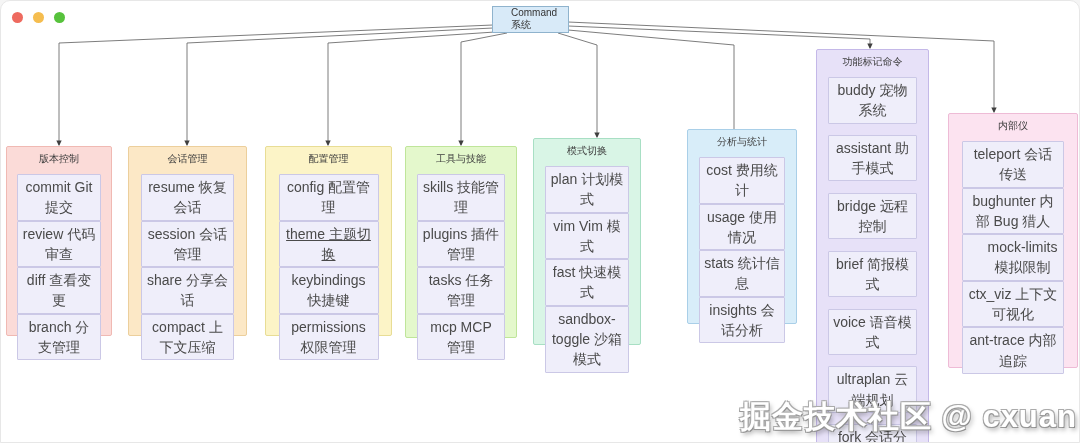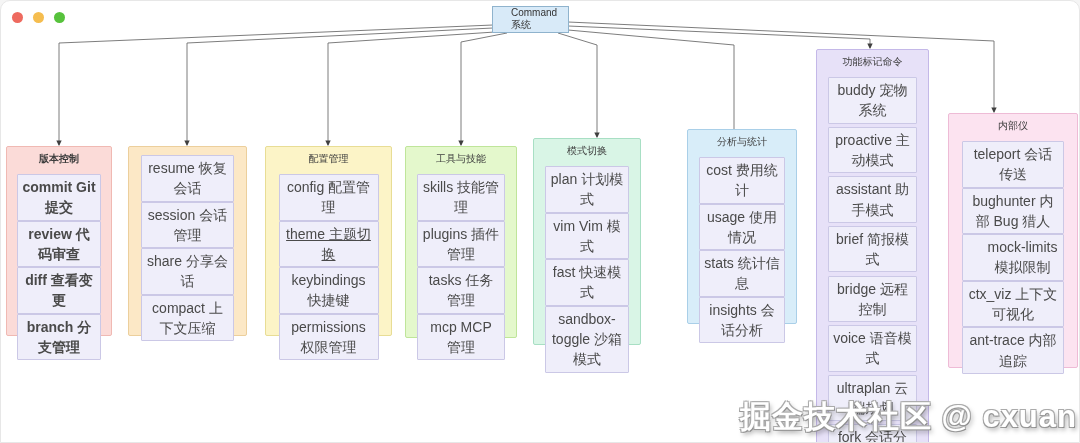--- a/index.html
+++ b/index.html
@@ -64,30 +64,31 @@
     <polyline class="conn" points="567,29 733,44 733,142" marker-end="url(#arrow)"></polyline>
     <polyline class="conn" points="567,25 869,38 869,47" marker-end="url(#arrow)"></polyline>
     <polyline class="conn" points="567,21 993,40 993,111" marker-end="url(#arrow)"></polyline>
   </svg>
 
   <div class="root-node" style="background: rgb(216, 234, 248); border-color: rgb(143, 179, 205); padding-left: 18px;">
     <span>Command 系统</span>
   </div>
 
   <div id="columns">
-      <div class="column" style="left: 5px; top: 145px; width: 106px; height: 190px; background: rgb(251, 219, 216); border-color: rgb(240, 185, 179); font-weight: bold;">
+      <div class="column" style="left: 5px; top: 145px; width: 106px; height: 190px; background: rgb(251, 219, 216); border-color: rgb(240, 185, 179);">
         <div class="col-title">版本控制</div>
         <div class="col-items">
           <div class="cmd-node" style="background: rgb(239, 238, 250); border: 1px solid rgb(203, 200, 230); color: rgb(74, 74, 74);">commit Git 提交</div>
           <div class="cmd-node" style="background: rgb(239, 238, 250); border: 1px solid rgb(203, 200, 230); color: rgb(74, 74, 74);">review 代码审查</div>
           <div class="cmd-node" style="background: rgb(239, 238, 250); border: 1px solid rgb(203, 200, 230); color: rgb(74, 74, 74);">diff 查看变更</div>
           <div class="cmd-node" style="background: rgb(239, 238, 250); border: 1px solid rgb(203, 200, 230); color: rgb(74, 74, 74);">branch 分支管理</div>
         </div>
       </div>
       <div class="column" style="left: 127px; top: 145px; width: 119px; height: 190px; background: rgb(252, 232, 198); border-color: rgb(236, 207, 156);">
+        <div class="col-title">会话管理</div>
         <div class="col-items">
           <div class="cmd-node" style="background: rgb(239, 238, 250); border: 1px solid rgb(203, 200, 230); color: rgb(74, 74, 74);">resume 恢复会话</div>
           <div class="cmd-node" style="background: rgb(239, 238, 250); border: 1px solid rgb(203, 200, 230); color: rgb(74, 74, 74);">session 会话管理</div>
           <div class="cmd-node" style="background: rgb(239, 238, 250); border: 1px solid rgb(203, 200, 230); color: rgb(74, 74, 74);">share 分享会话</div>
           <div class="cmd-node" style="background: rgb(239, 238, 250); border: 1px solid rgb(203, 200, 230); color: rgb(74, 74, 74);">compact 上下文压缩</div>
         </div>
       </div>
       <div class="column" style="left: 264px; top: 145px; width: 127px; height: 190px; background: rgb(252, 244, 199); border-color: rgb(232, 221, 149);">
         <div class="col-title">配置管理</div>
         <div class="col-items">
@@ -121,24 +122,23 @@
           <div class="cmd-node" style="background: rgb(239, 238, 250); border: 1px solid rgb(203, 200, 230); color: rgb(74, 74, 74);">cost 费用统计</div>
           <div class="cmd-node" style="background: rgb(239, 238, 250); border: 1px solid rgb(203, 200, 230); color: rgb(74, 74, 74);">usage 使用情况</div>
           <div class="cmd-node" style="background: rgb(239, 238, 250); border: 1px solid rgb(203, 200, 230); color: rgb(74, 74, 74);">stats 统计信息</div>
           <div class="cmd-node" style="background: rgb(239, 238, 250); border: 1px solid rgb(203, 200, 230); color: rgb(74, 74, 74);">insights 会话分析</div>
         </div>
       </div>
       <div class="column" style="left: 815px; top: 48px; width: 113px; height: 433px; background: rgb(231, 225, 248); border-color: rgb(196, 184, 232);">
         <div class="col-title">功能标记命令</div>
         <div class="col-items">
           <div class="cmd-node" style="background: rgb(239, 238, 250); border: 1px solid rgb(203, 200, 230); color: rgb(74, 74, 74);">buddy 宠物系统</div>
-          <div class="cmd-node" style="background: rgb(239, 238, 250); border: 1px solid rgb(203, 200, 230); color: rgb(74, 74, 74);">proactive 主动模式</div>
           <div class="cmd-node" style="background: rgb(239, 238, 250); border: 1px solid rgb(203, 200, 230); color: rgb(74, 74, 74);">assistant 助手模式</div>
+          <div class="cmd-node" style="background: rgb(239, 238, 250); border: 1px solid rgb(203, 200, 230); color: rgb(74, 74, 74);">bridge 远程控制</div>
           <div class="cmd-node" style="background: rgb(239, 238, 250); border: 1px solid rgb(203, 200, 230); color: rgb(74, 74, 74);">brief 简报模式</div>
-          <div class="cmd-node" style="background: rgb(239, 238, 250); border: 1px solid rgb(203, 200, 230); color: rgb(74, 74, 74);">bridge 远程控制</div>
           <div class="cmd-node" style="background: rgb(239, 238, 250); border: 1px solid rgb(203, 200, 230); color: rgb(74, 74, 74);">voice 语音模式</div>
           <div class="cmd-node" style="background: rgb(239, 238, 250); border: 1px solid rgb(203, 200, 230); color: rgb(74, 74, 74);">ultraplan 云端规划</div>
           <div class="cmd-node" style="background: rgb(239, 238, 250); border: 1px solid rgb(203, 200, 230); color: rgb(74, 74, 74);">fork 会话分叉</div>
         </div>
       </div>
       <div class="column" style="left: 947px; top: 112px; width: 130px; height: 255px; background: rgb(252, 227, 240); border-color: rgb(238, 187, 214);">
         <div class="col-title">内部仪</div>
         <div class="col-items">
           <div class="cmd-node" style="background: rgb(239, 238, 250); border: 1px solid rgb(203, 200, 230); color: rgb(74, 74, 74);">teleport 会话传送</div>
           <div class="cmd-node" style="background: rgb(239, 238, 250); border: 1px solid rgb(203, 200, 230); color: rgb(74, 74, 74);">bughunter 内部 Bug 猎人</div>

